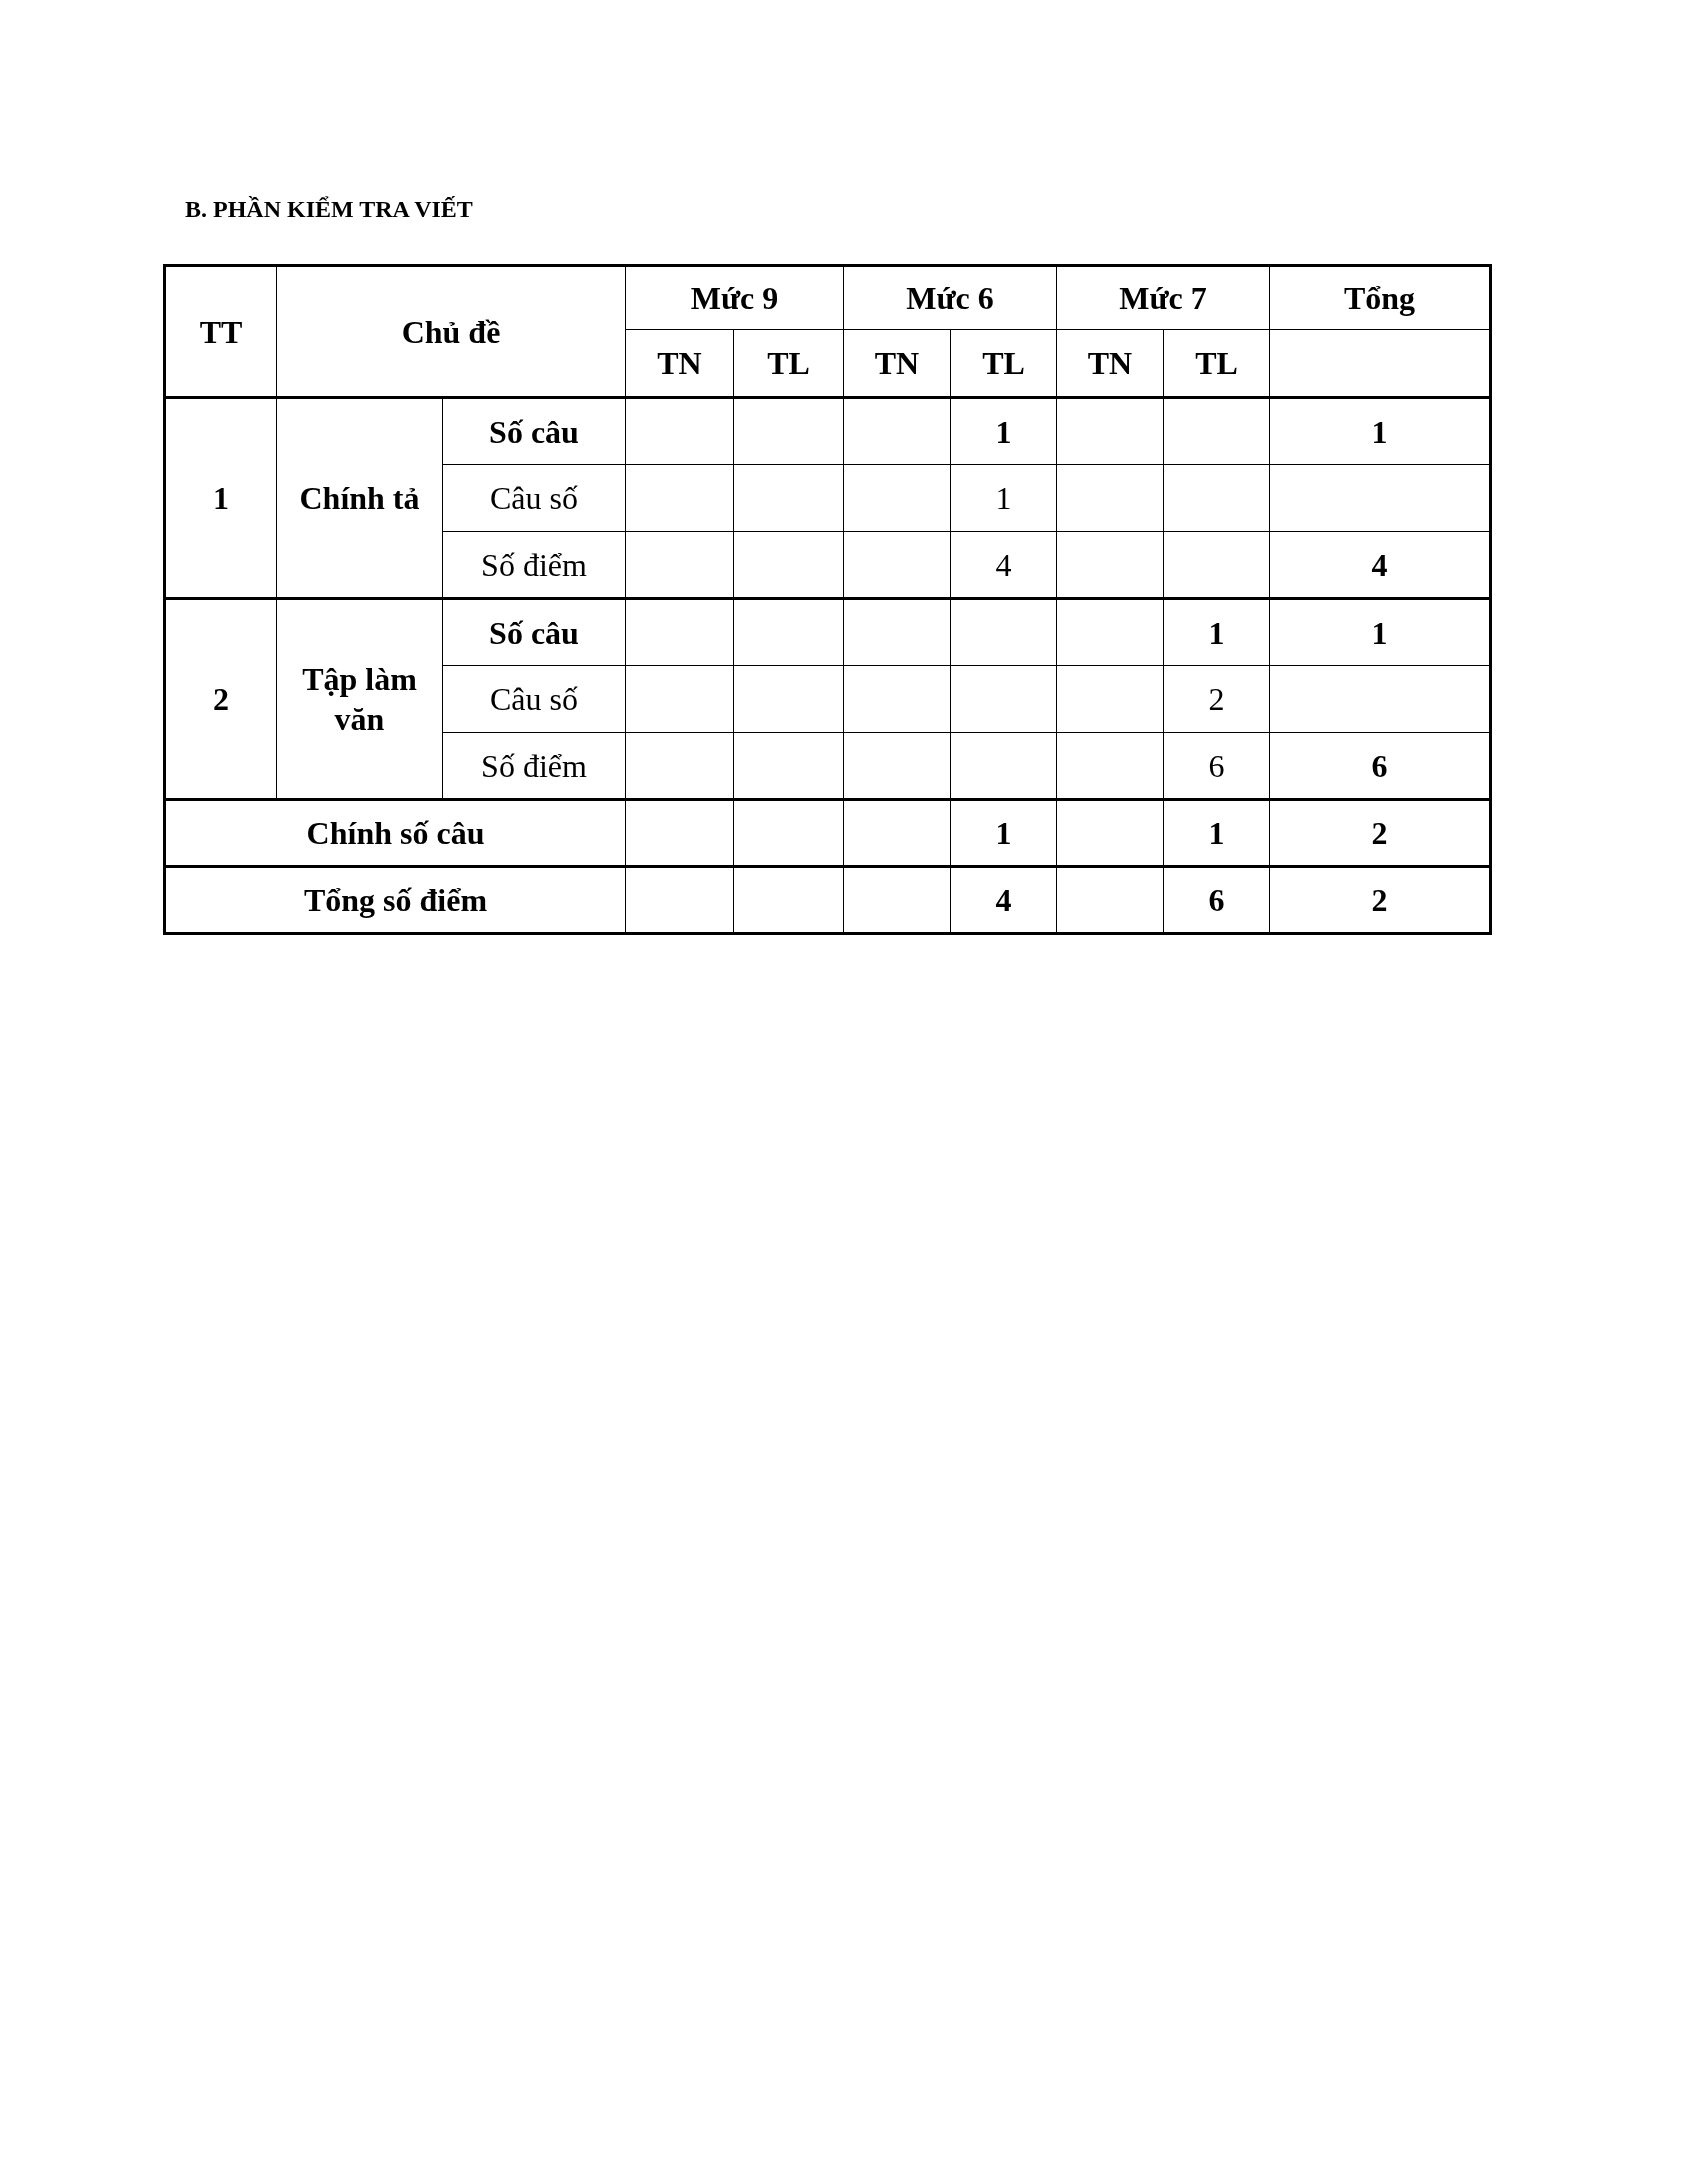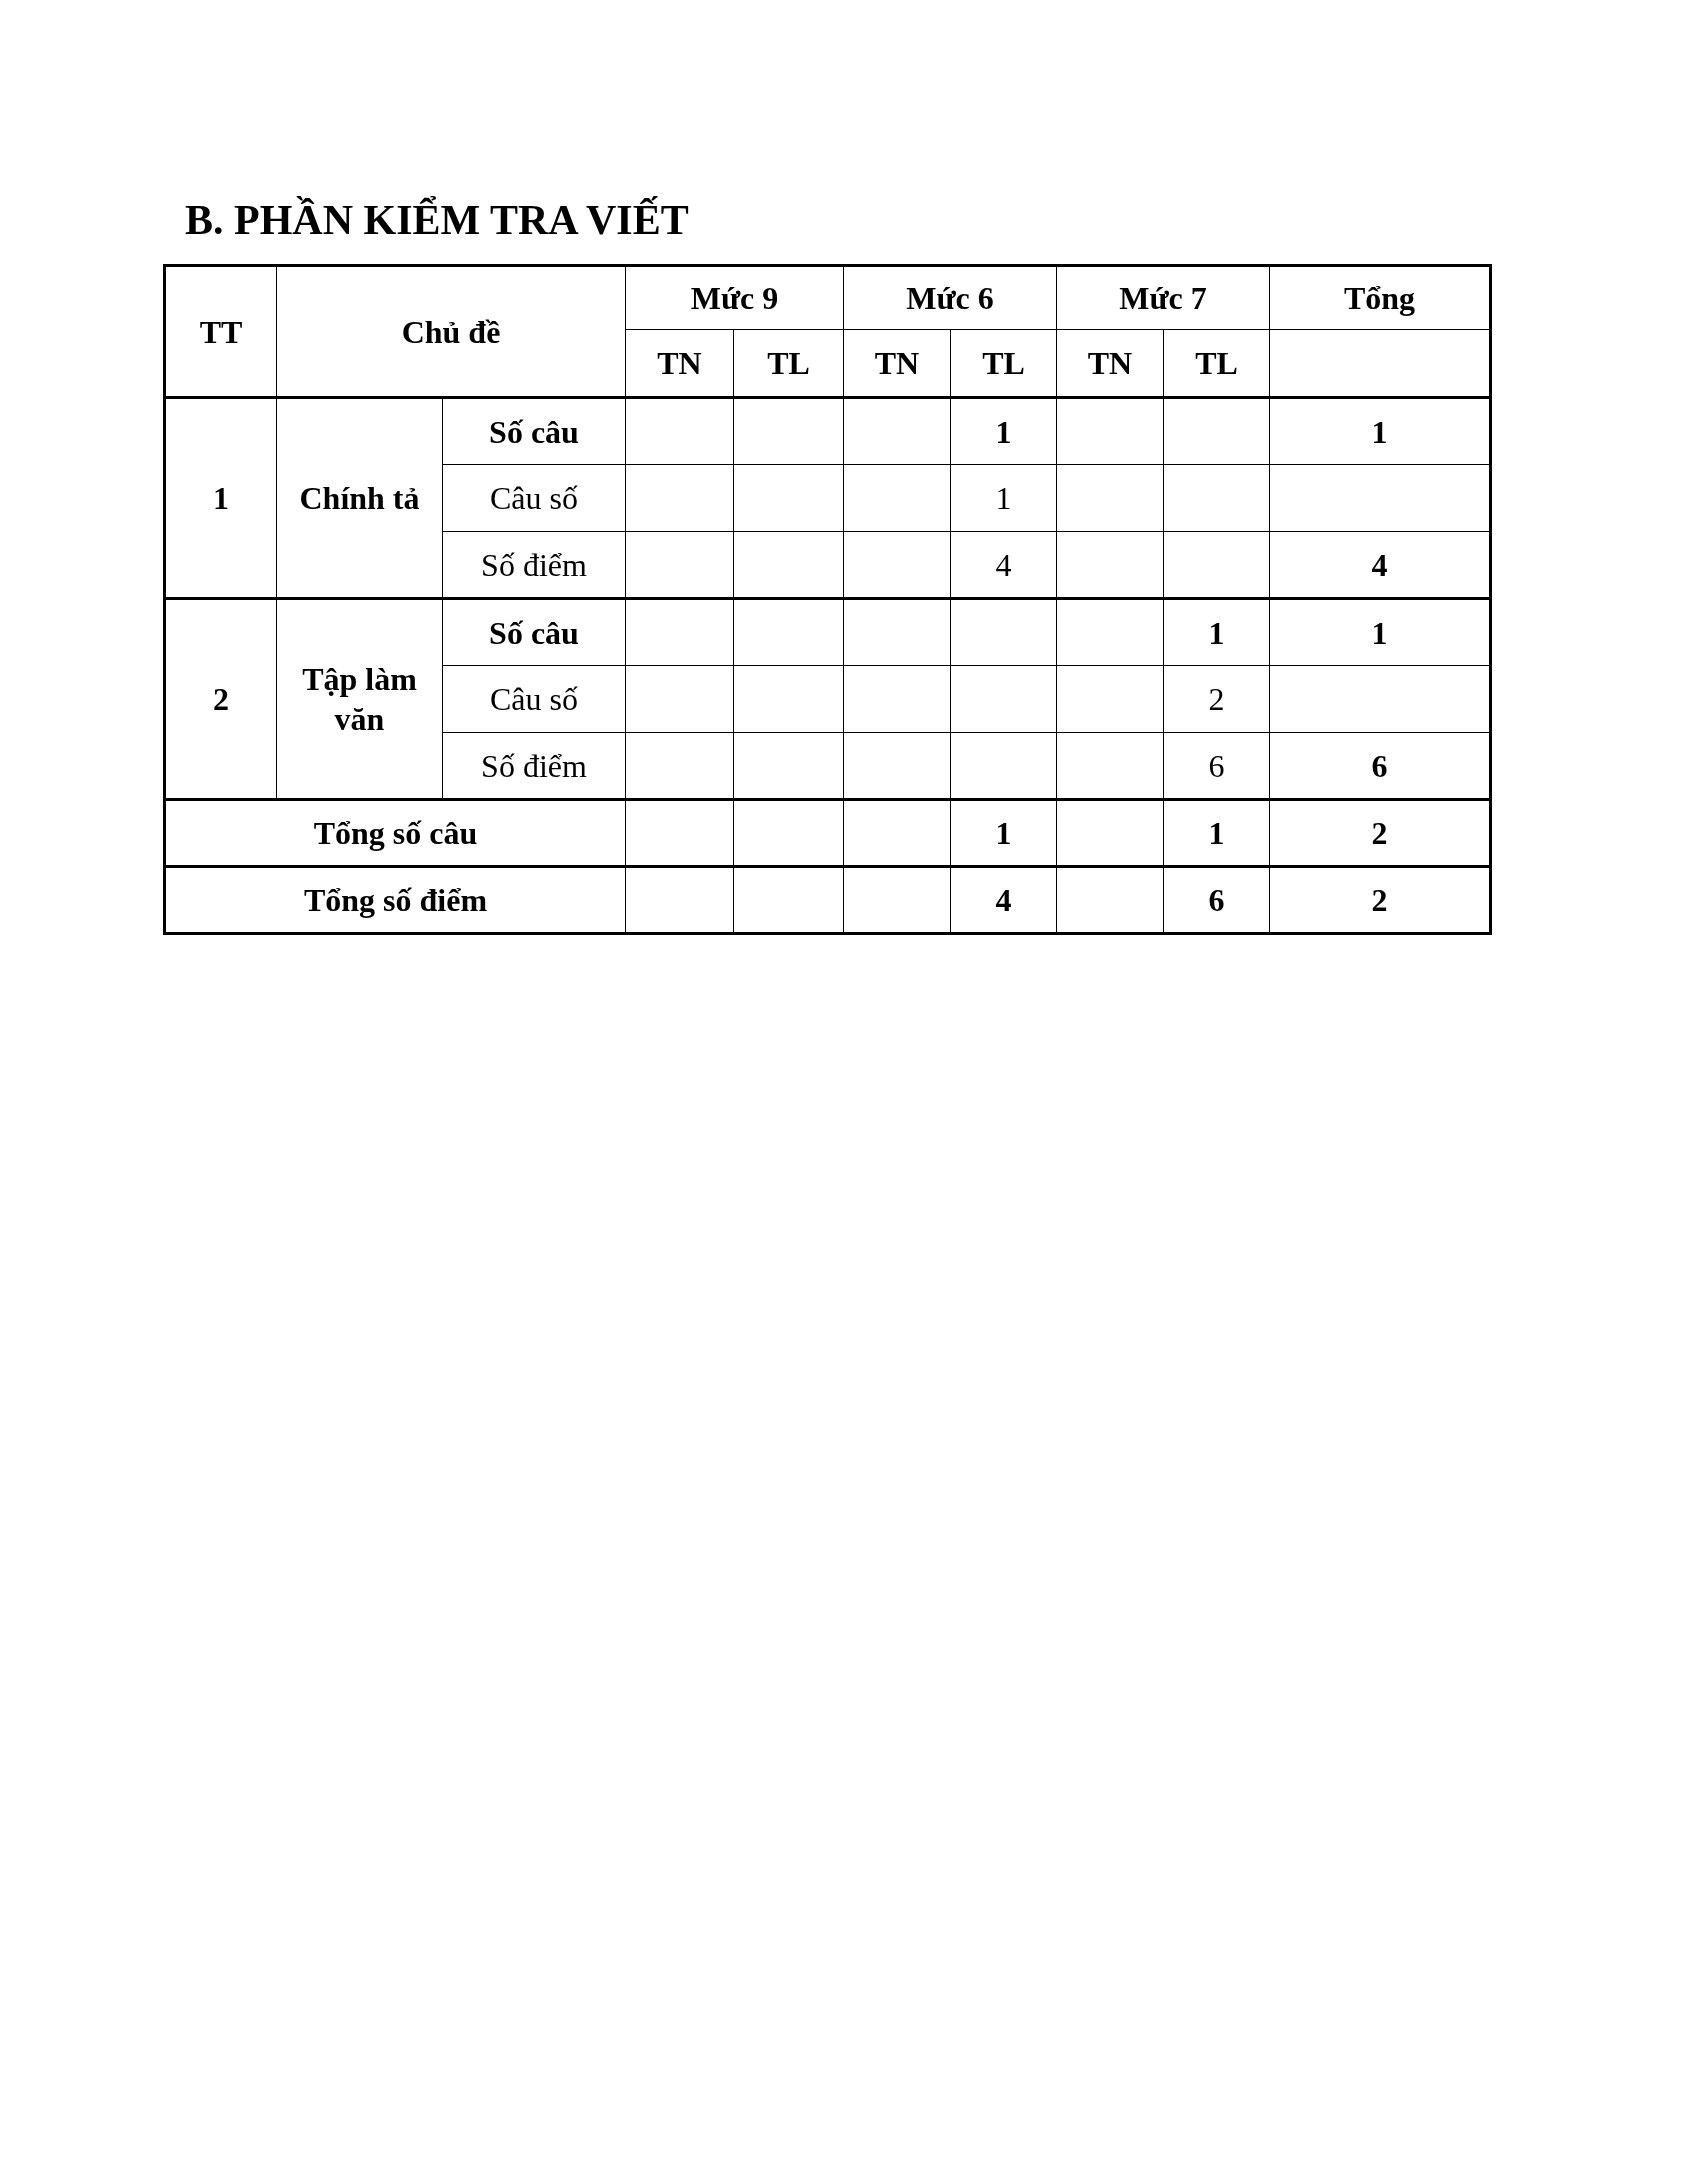--- a/index.html
+++ b/index.html
@@ -11,21 +11,21 @@
     width: 1687px;
     height: 2183px;
     position: relative;
     font-family: "Liberation Serif", "DejaVu Serif", serif;
     color: #000000;
   }
   .doc-title {
     position: absolute;
     left: 185px;
     top: 195px;
-    font-size: 42px;
+    font-size: 24px;
     font-weight: bold;
     line-height: 1.2;
     white-space: nowrap;
     text-align: right;
   }
   table.matrix {
     position: absolute;
     left: 163px;
     top: 264px;
     border-collapse: collapse;
@@ -148,21 +148,21 @@
     <td></td>
     <td></td>
     <td></td>
     <td></td>
     <td></td>
     <td>6</td>
     <td class="b">6</td>
   </tr>
 
   <tr class="rd thick">
-    <td class="b" colspan="3">Tổng số câu</td>
+    <td class="b" colspan="3">Chính số câu</td>
     <td class="b"></td>
     <td class="b"></td>
     <td class="b"></td>
     <td class="b">1</td>
     <td class="b"></td>
     <td class="b">1</td>
     <td class="b">2</td>
   </tr>
   <tr class="rd thick">
     <td class="b" colspan="3">Tổng số điểm</td>

